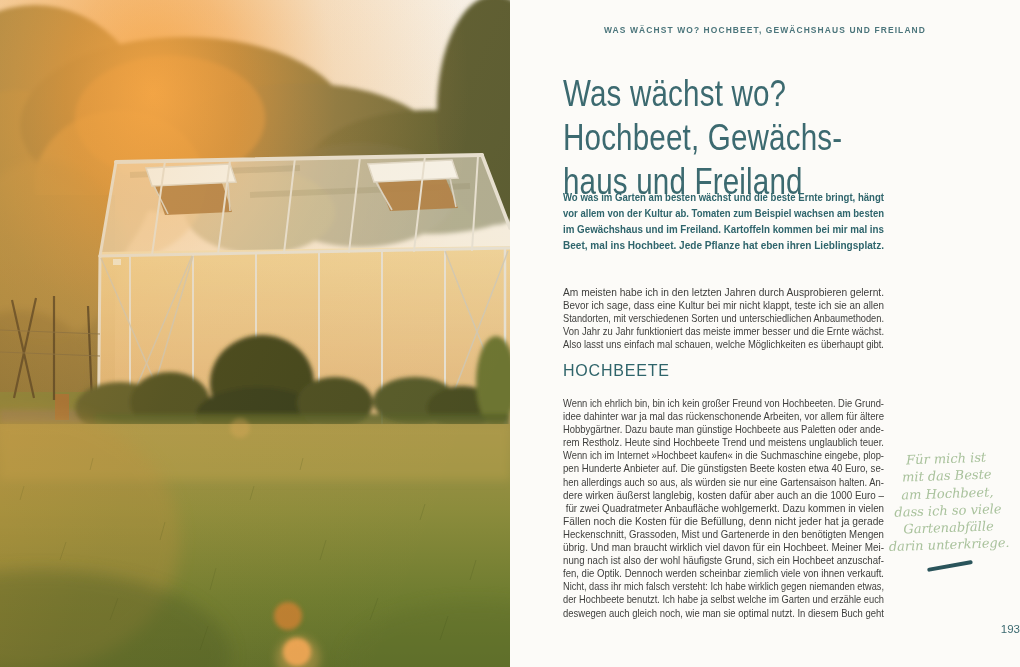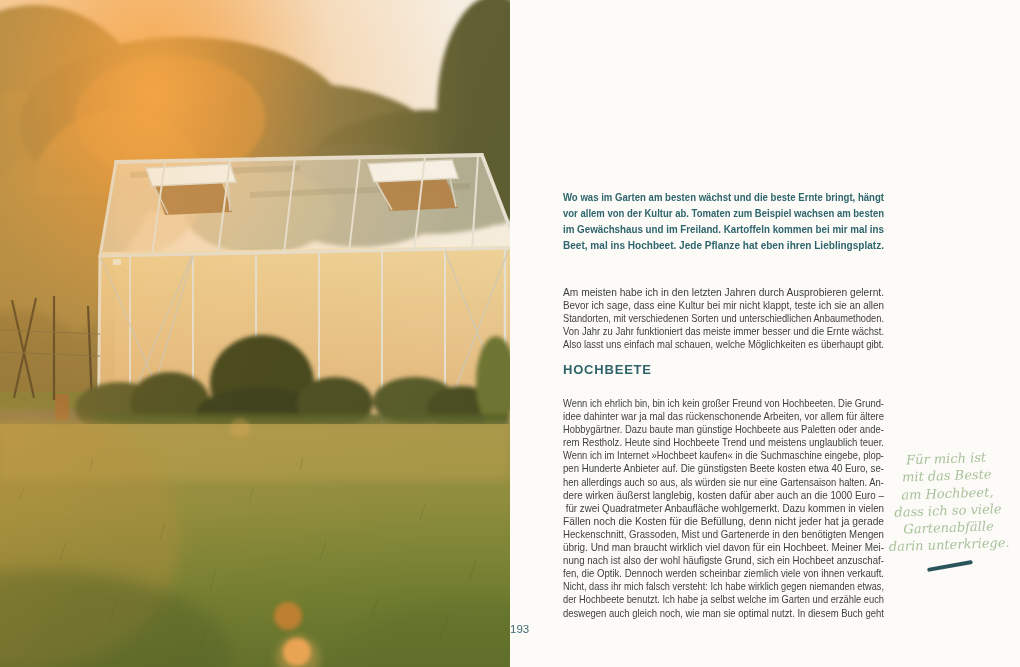--- a/index.html
+++ b/index.html
@@ -20,31 +20,31 @@
               letter-spacing:0.2px;transform:scaleX(0.8);transform-origin:0 50%;}
 
   .textcol{position:absolute;left:53px;width:321px;}
   .intro{top:189px;}
   .intro .line{font-size:10.8px;font-weight:700;line-height:16px;color:#2f656c;}
   .para1{top:286px;}
   .para2{top:397px;}
   .para1 .line,.para2 .line{font-size:10.6px;line-height:13.1px;color:#3e3e3c;}
   .line{display:block;width:max-content;white-space:pre;transform-origin:0 50%;}
 
-  .section{position:absolute;left:53px;top:362px;margin:0;font-size:13px;font-weight:700;
+  .section{position:absolute;left:53px;top:362px;margin:0;font-size:16px;font-weight:400;
            letter-spacing:0.8px;color:#2f646a;}
 
   .margin-note{position:absolute;left:372px;top:450px;width:132px;text-align:center;
                transform:rotate(-2deg);}
   .note-line{font-family:"DejaVu Serif",serif;font-style:italic;font-size:13px;
              line-height:17.3px;color:#a9c29c;white-space:pre;}
   .swoosh{display:inline-block;width:46px;height:3.5px;background:#2a545b;border-radius:3px;
           transform:rotate(-8deg);margin-top:9px;}
 
-  .pagenum{position:absolute;left:0;top:623px;width:510px;text-align:left;
+  .pagenum{position:absolute;left:0;top:623px;width:510px;text-align:right;
            font-size:11.5px;color:#3c6a70;}
 </style>
 </head>
 <body>
 
 <div class="spread">
 
   <div class="photo">
     <svg width="510" height="667" viewBox="0 0 510 667" role="img" aria-label="Gewächshaus im Garten bei goldenem Abendlicht">
       <defs>
@@ -244,21 +244,31 @@
       </g>
 
       <rect x="0" y="0" width="510" height="667" fill="url(#haze)"></rect>
     </svg>
   </div>
 
   <div class="gutter"></div>
 
   <div class="page-right">
 
-
+    <div class="kicker-wrap">
+      <div class="kicker-fit justify-fit">
+        <span class="line kicker" style="transform: scaleX(0.888008);">WAS WÄCHST WO? HOCHBEET, GEWÄCHSHAUS UND FREILAND</span>
+      </div>
+    </div>
+
+    <h1 class="title">
+        <div class="title-line">Was wächst wo?</div>
+        <div class="title-line">Hochbeet, Gewächs-</div>
+        <div class="title-line">haus und Freiland</div>
+      </h1>
 
     <div class="textcol para1 justify-fit">
         <div class="line" style="transform: scaleX(0.963015);">Am meisten habe ich in den letzten Jahren durch Ausprobieren gelernt.</div>
         <div class="line" style="transform: scaleX(0.930224);">Bevor ich sage, dass eine Kultur bei mir nicht klappt, teste ich sie an allen</div>
         <div class="line" style="transform: scaleX(0.874846);">Standorten, mit verschiedenen Sorten und unterschiedlichen Anbaumethoden.</div>
         <div class="line" style="transform: scaleX(0.890777);">Von Jahr zu Jahr funktioniert das meiste immer besser und die Ernte wächst.</div>
         <div class="line" style="transform: scaleX(0.892131);">Also lasst uns einfach mal schauen, welche Möglichkeiten es überhaupt gibt.</div>
       </div>
 
     <div class="textcol intro justify-fit">

